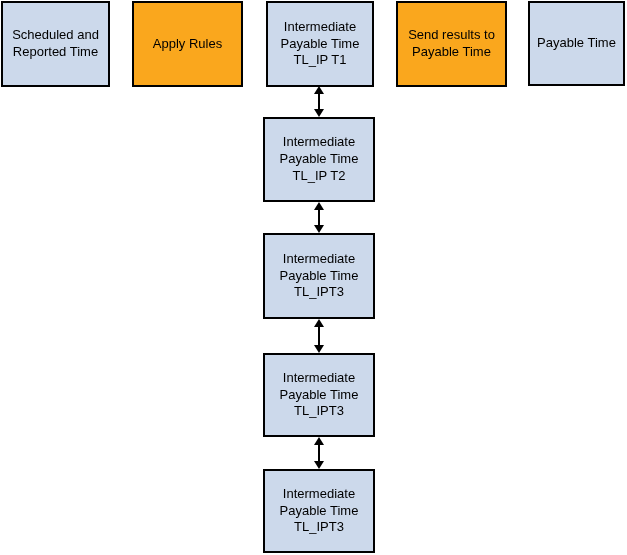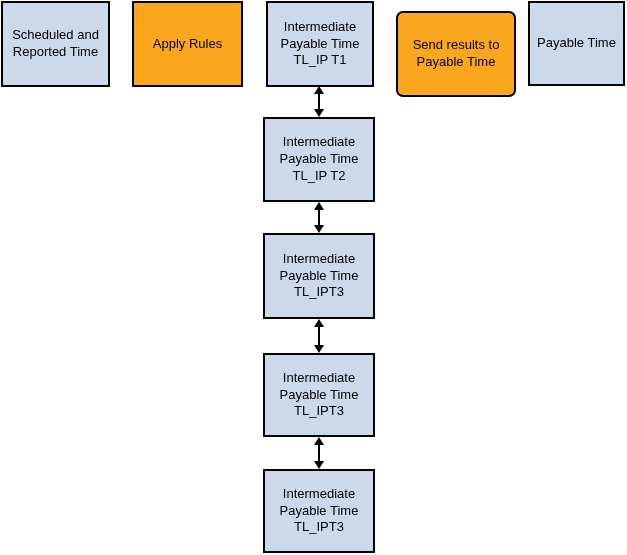--- a/index.html
+++ b/index.html
@@ -33,21 +33,21 @@
     color: #000;
     white-space: pre-line;
   }
   .box.blue { background: var(--blue-box); }
   .box.orange { background: var(--orange-box); }
 
   
   .box-a { left: 1px;   top: 1px; width: 109px; height: 86px; }
   .box-b { left: 132px; top: 1px; width: 111px; height: 86px; }
   .box-c { left: 266px; top: 1px; width: 108px; height: 86px; }
-  .box-d { left: 396px; top: 11px; width: 120px; height: 86px; border-radius: 7px; }
+  .box-d { left: 396px; top: 1px; width: 111px; height: 86px; }
   .box-e { left: 528px; top: 1px; width: 97px;  height: 85px; }
 
   
   .box-t2  { left: 263px; top: 117px; width: 112px; height: 85px; }
   .box-t3a { left: 263px; top: 233px; width: 112px; height: 86px; }
   .box-t3b { left: 263px; top: 353px; width: 112px; height: 84px; }
   .box-t3c { left: 263px; top: 469px; width: 112px; height: 84px; }
 
   
   .varrow { position: absolute; left: 311px; width: 16px; }

